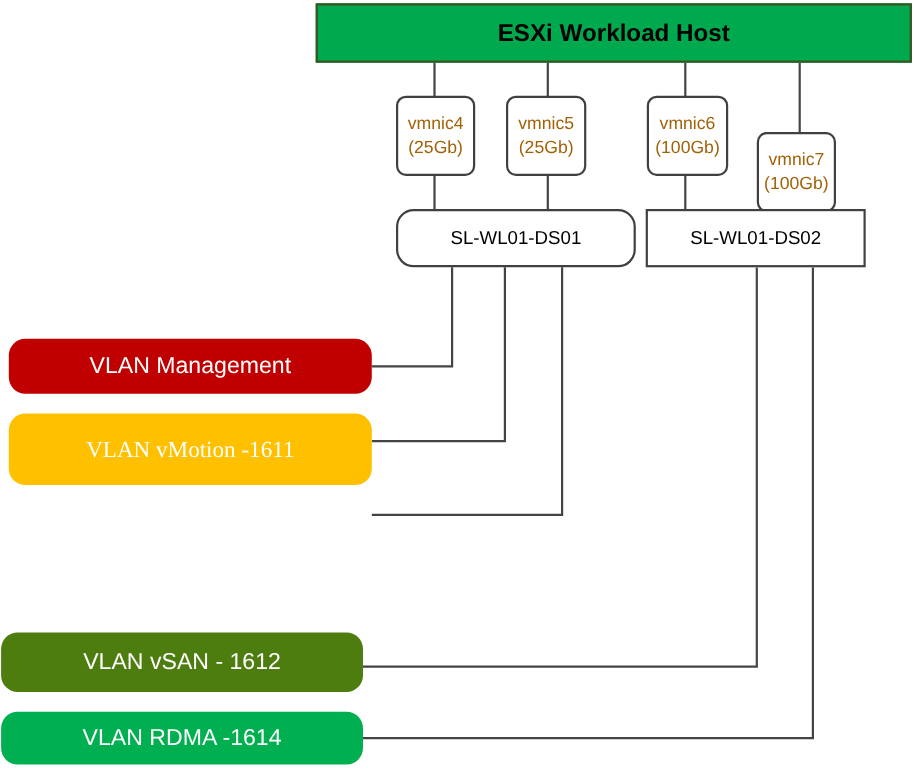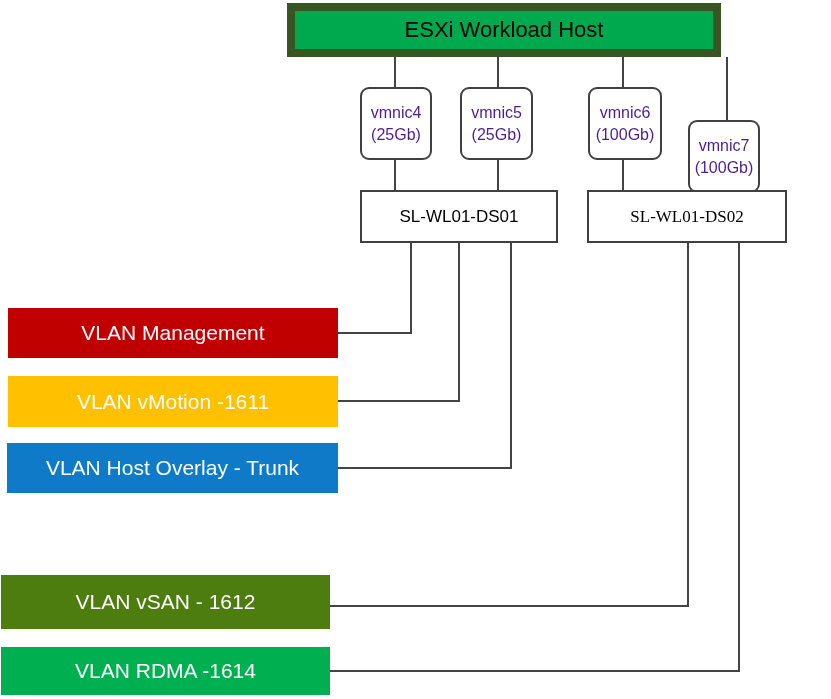--- a/index.html
+++ b/index.html
@@ -24,56 +24,58 @@
   .box {
     position: absolute;
     z-index: 1;
     display: flex;
     align-items: center;
     justify-content: center;
     text-align: center;
     box-sizing: border-box;
   }
   .host {
-    left: 287px; top: 3px; width: 434px; height: 54px;
-    border: 8px solid #000000;
+    left: 287px; top: 3px; width: 542px; height: 54px;
+    border: 2px solid #000000;
     color: #000000;
     font-size: 22px;
+    font-weight: bold;
   }
   .nic {
     background: #ffffff;
     border: 2px solid #404040;
     border-radius: 9px;
-    color: #4c1d95;
+    color: #a16207;
     font-size: 16px;
     line-height: 1.35;
     flex-direction: column;
     top: 87px;
     height: 73px;
   }
   .nic1 { left: 360px; width: 72px; }
   .nic2 { left: 460px; width: 73px; }
   .nic3 { left: 588px; width: 74px; }
   .nic4 { left: 688px; width: 72px; margin-top: 33px; }
   .sw {
     background: #ffffff;
     border: 2px solid #404040;
     color: #000000;
     font-size: 17px;
     top: 190px;
     height: 53px;
   }
-  .sw1 { left: 360px; width: 198px; }
-  .sw2 { left: 587px; width: 200px; font-family: Liberation Serif, serif; }
+  .sw1 { left: 360px; width: 218px; border-radius: 16px; }
+  .sw2 { left: 587px; width: 200px; }
   .vlan {
     color: #ffffff;
     font-size: 21px;
+    border-radius: 15px;
   }
   .vlan1 { left: 8px; top: 308px; width: 330px; height: 50px; }
-  .vlan2 { left: 8px; top: 376px; width: 330px; height: 51px; }
+  .vlan2 { left: 8px; top: 376px; width: 330px; height: 65px; font-family: Liberation Serif, serif; }
   .vlan3 { left: 7px; top: 443px; width: 331px; height: 50px; }
   .vlan4 { left: 1px; top: 575px; width: 329px; height: 54px; }
   .vlan5 { left: 1px; top: 647px; width: 329px; height: 48px; }
 </style>
 </head>
 <body>
 
 <div class="canvas">
 
   <svg class="wires" viewBox="0 0 831 699" xmlns="http://www.w3.org/2000/svg">
@@ -115,23 +117,20 @@
   <div class="box sw sw2">
     <span>SL-WL01-DS02</span>
   </div>
 
   <div class="box vlan vlan1" style="background-color: rgb(192, 0, 0);">
     <span>VLAN Management</span>
   </div>
   <div class="box vlan vlan2" style="background-color: rgb(255, 192, 0);">
     <span>VLAN vMotion -1611</span>
   </div>
-  <div class="box vlan vlan3" style="background-color: rgb(15, 122, 200);">
-    <span>VLAN Host Overlay - Trunk</span>
-  </div>
   <div class="box vlan vlan4" style="background-color: #4d7c0f;">
     <span>VLAN vSAN - 1612</span>
   </div>
   <div class="box vlan vlan5" style="background-color: rgb(0, 176, 80);">
     <span>VLAN RDMA -1614</span>
   </div>
 
 </div>
 
 </body></html>

